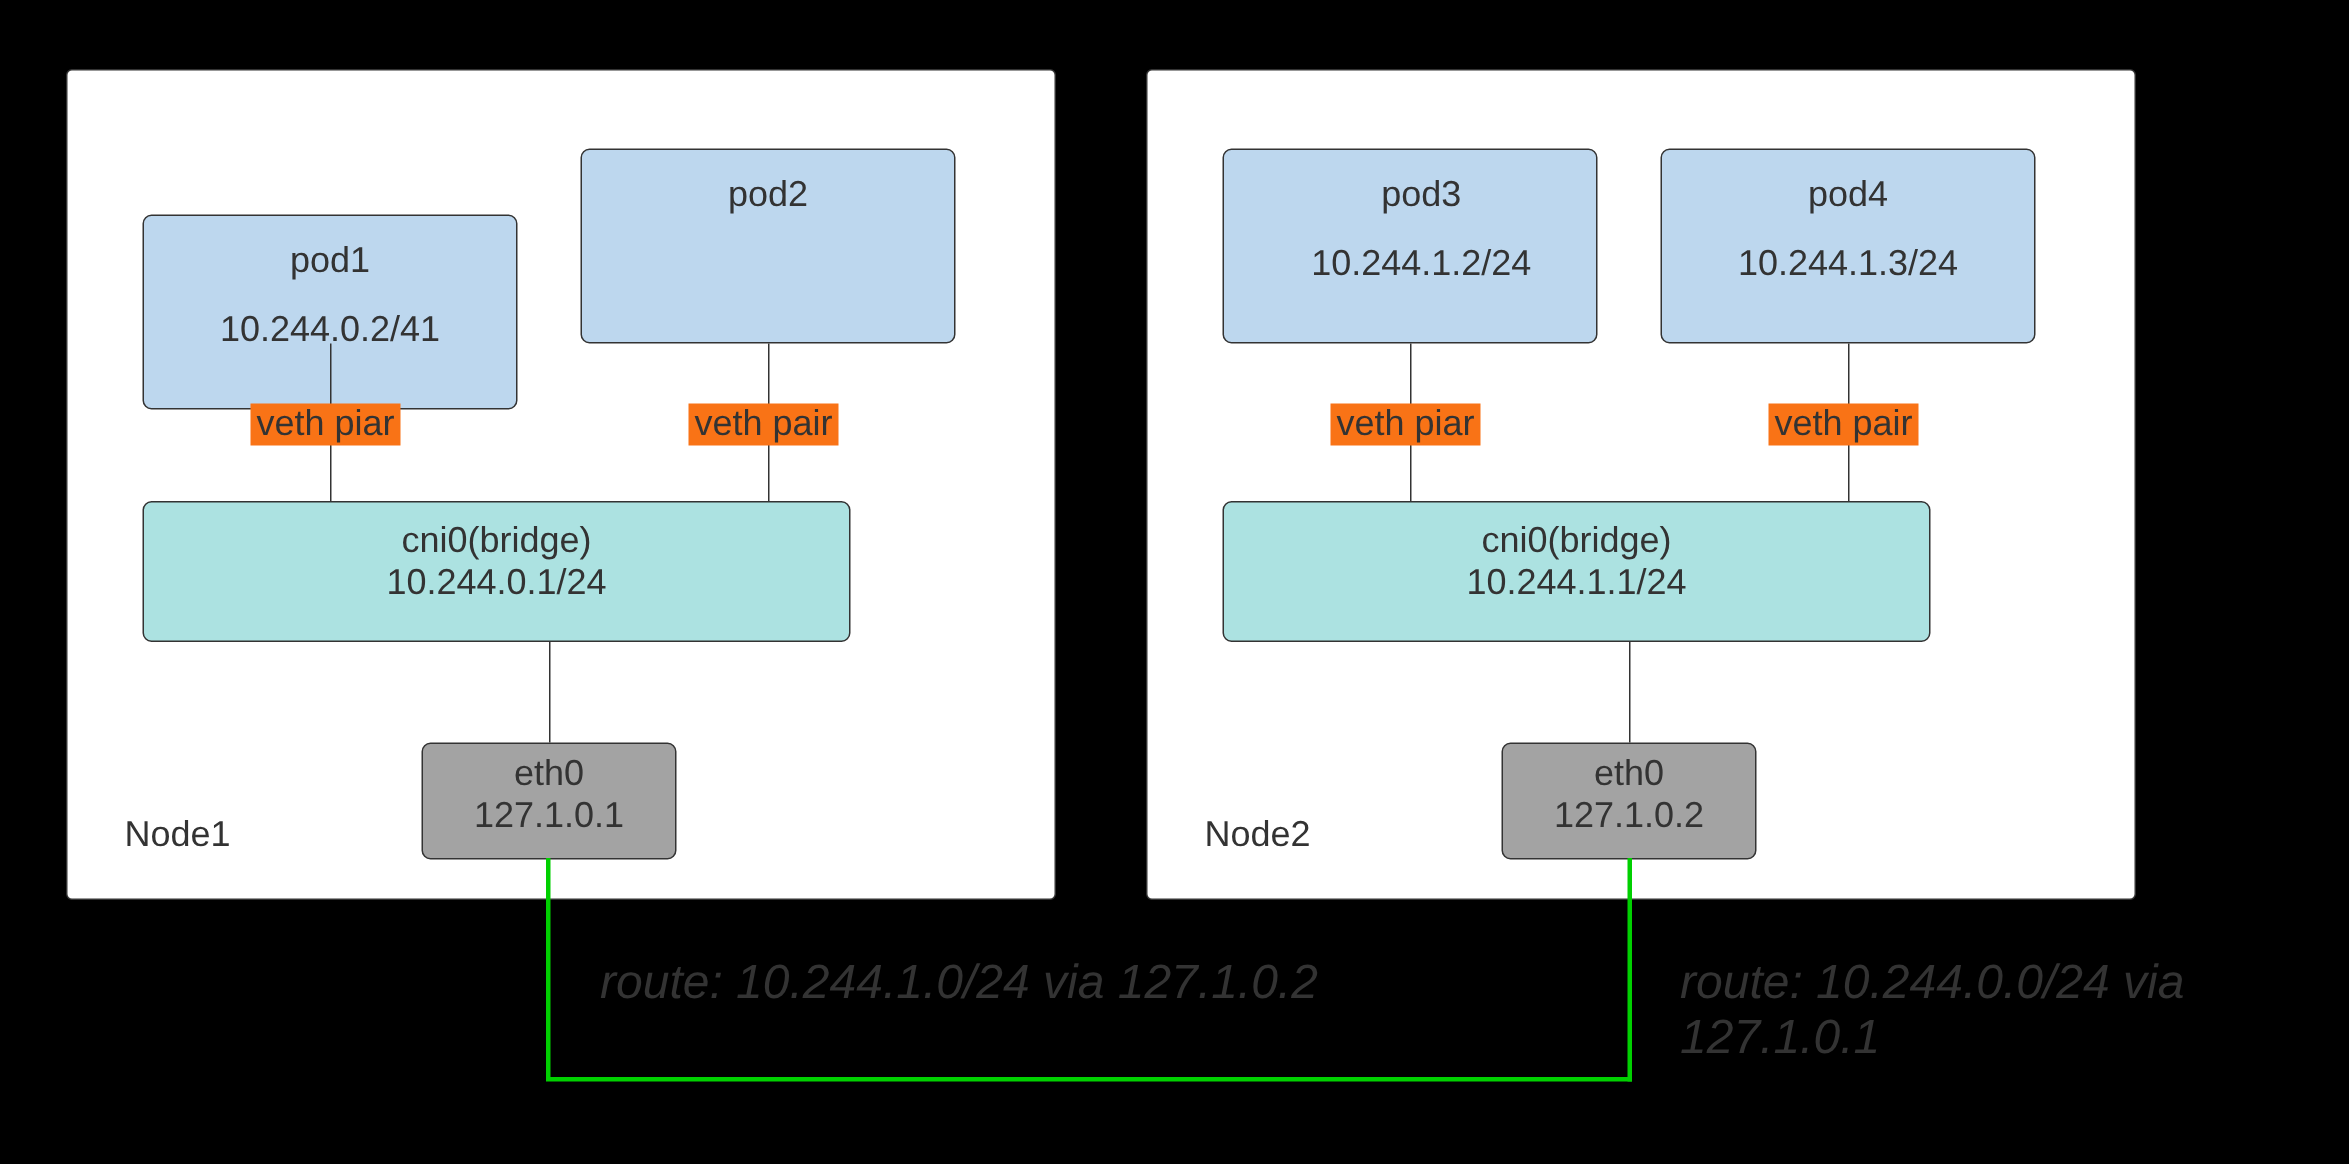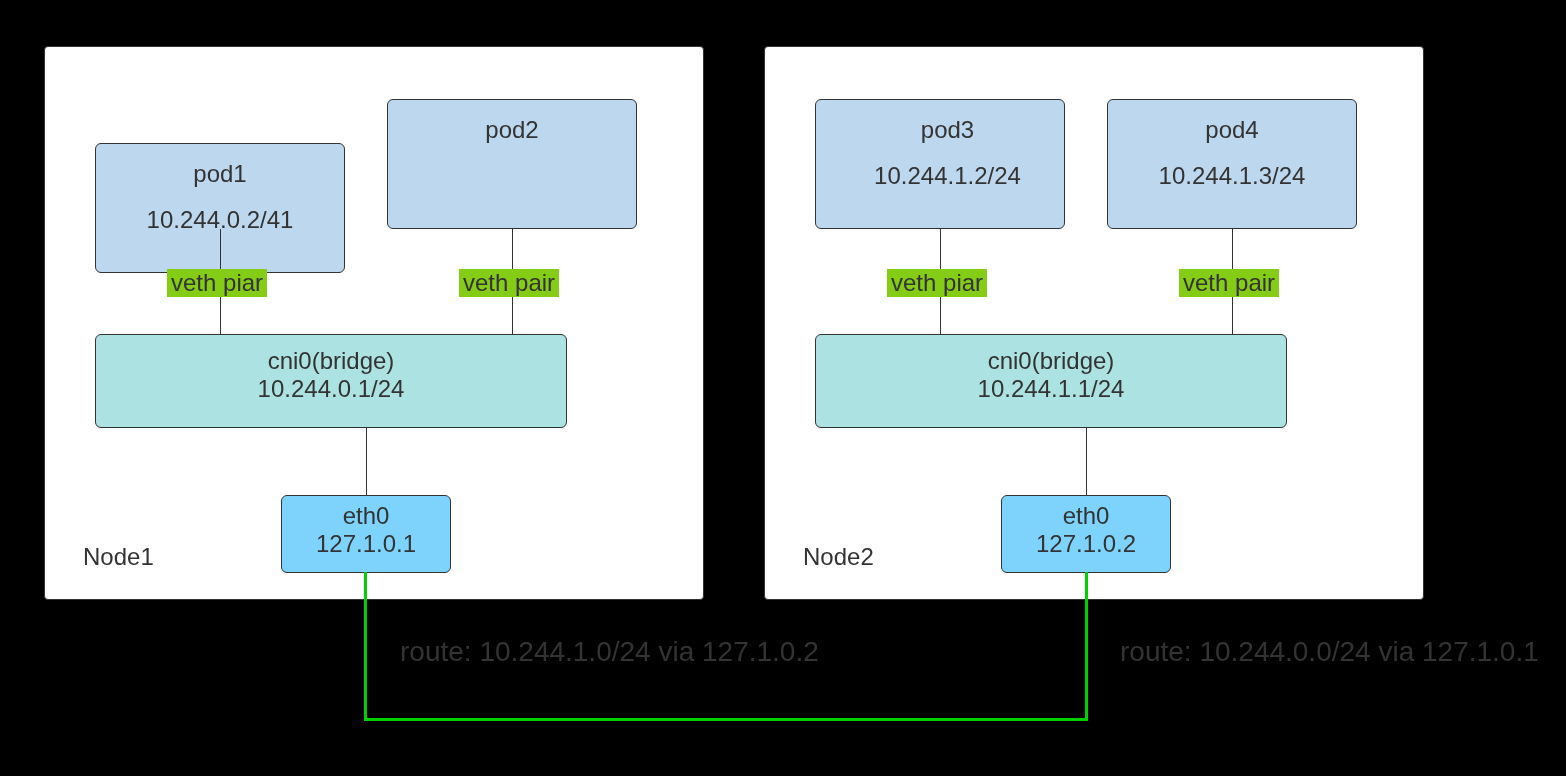--- a/index.html
+++ b/index.html
@@ -70,21 +70,21 @@
       top: 287px;
     }
     .bridge-name {
       font-size: 24px;
     }
     .bridge-ip {
       font-size: 24px;
     }
     .eth-box {
       position: absolute;
-      background: #7dd3fc;
+      background: #a3a3a3;
       border: 1px solid #333;
       border-radius: 6px;
       text-align: center;
       padding-top: 6px;
       width: 170px;
       height: 78px;
       left: 236px;
       top: 448px;
     }
     .eth-name {
@@ -95,27 +95,28 @@
     }
     .vline {
       position: absolute;
       width: 1px;
       background: #333;
     }
     .veth-label {
       position: absolute;
       font-size: 24px;
       color: #333;
-      background: #84cc16;
+      background: #f97316;
       padding: 0 4px;
     }
     .route-label {
       position: absolute;
-      font-size: 28px;
+      font-size: 32px;
       color: #333;
+      font-style: italic;
     }
     .green-line {
       position: absolute;
       background: #00d000;
     }
   </style>
 </head>
 <body>
 
 <div class="node-container node1">

